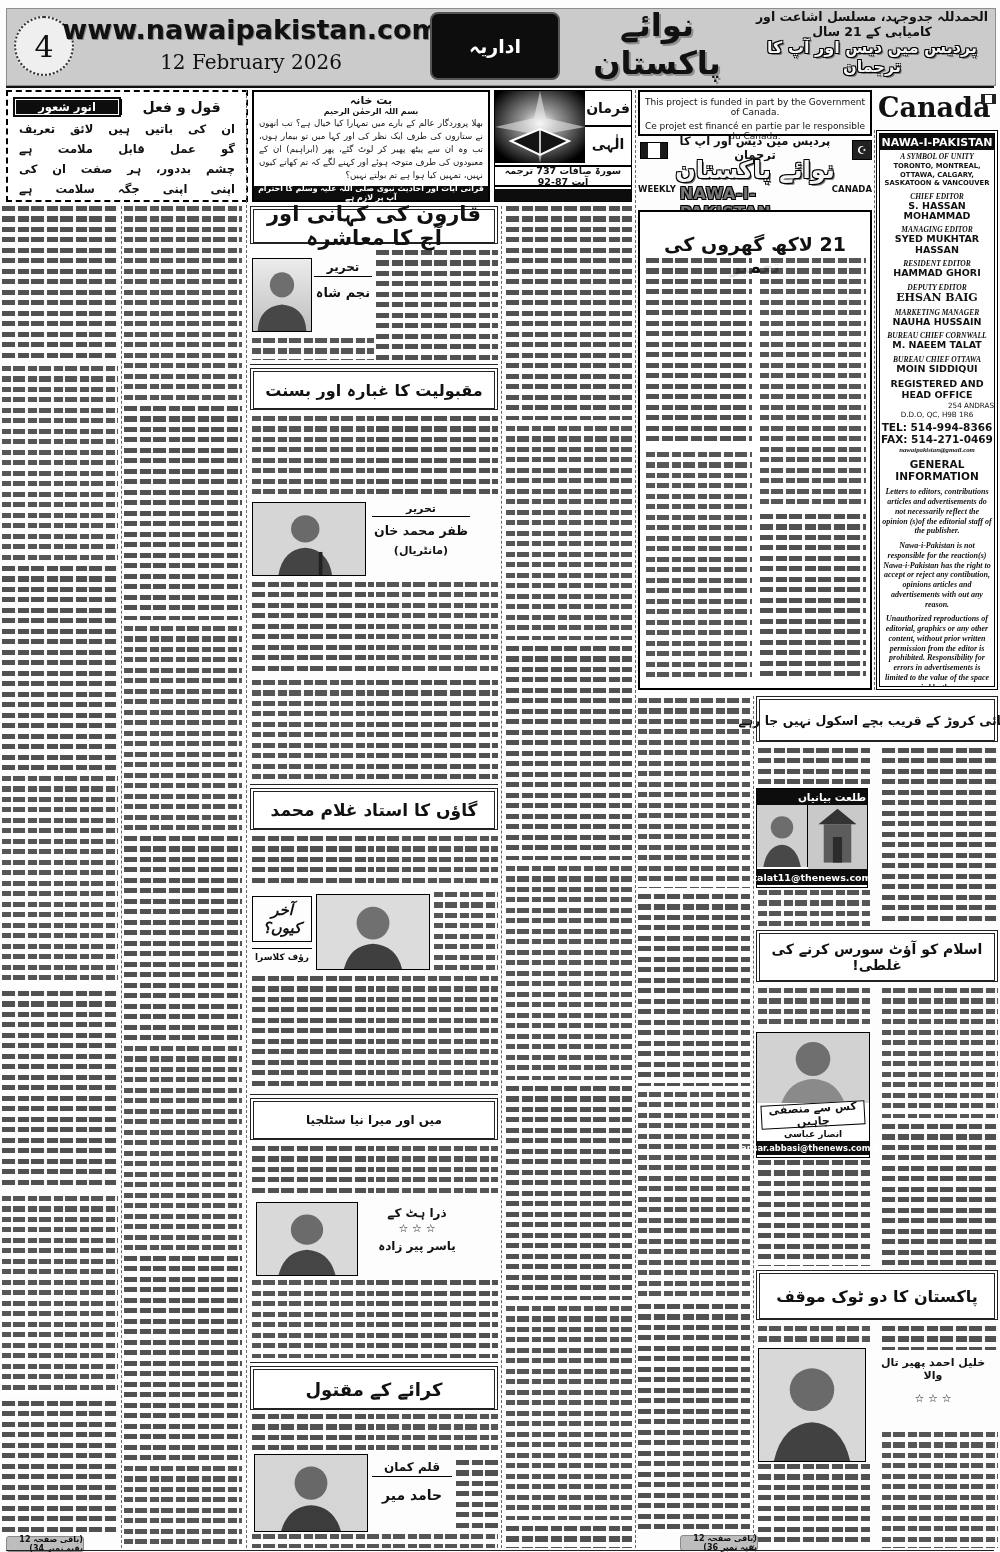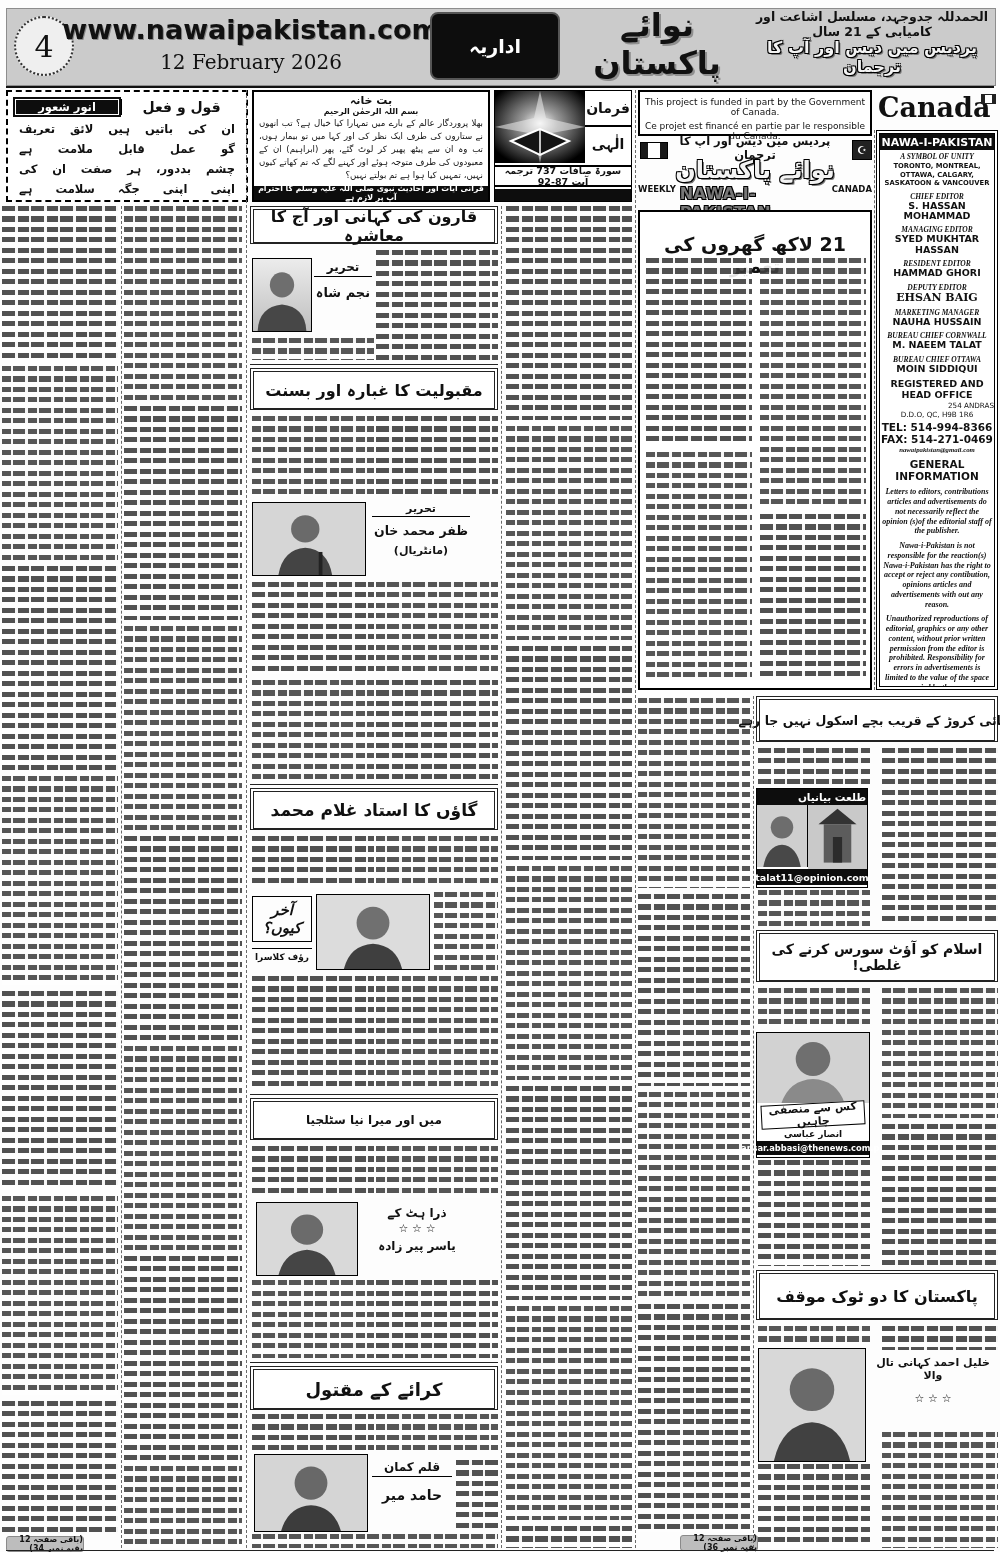--- a/index.html
+++ b/index.html
@@ -225,21 +225,21 @@
 
   <div class="abs nt2" style="left:124px;top:206px;width:118px;height:194px;"></div>
   <div class="abs nt" style="left:124px;top:406px;width:118px;height:214px;"></div>
   <div class="abs nt2" style="left:124px;top:626px;width:118px;height:204px;"></div>
   <div class="abs nt" style="left:124px;top:836px;width:118px;height:204px;"></div>
   <div class="abs nt2" style="left:124px;top:1046px;width:118px;height:204px;"></div>
   <div class="abs nt" style="left:124px;top:1256px;width:118px;height:204px;"></div>
   <div class="abs nt2" style="left:124px;top:1466px;width:118px;height:82px;"></div>
 
   <div class="abs hl" style="left:250px;top:206px;width:248px;height:38px;box-sizing:border-box;">
-    <div class="hl-in" style="font-size:16px;">
+    <div class="hl-in" style="font-size:21px;">
         <span>قارون کی کہانی اور آج کا معاشرہ</span>
       </div>
   </div>
   <div class="abs nt" style="left:376px;top:250px;width:122px;height:110px;"></div>
   <div class="abs" style="left:252px;top:254px;width:122px;height:80px;">
     <div class="abs photo" style="left:0;top:4px;width:58px;height:72px;">
       <svg viewBox="0 0 10 12" preserveAspectRatio="none">
           <circle cx="5" cy="4.3" r="2.1" fill="#6e6e6e"></circle>
           <path d="M0.8 12 Q1 8 5 7.6 Q9 8 9.2 12 Z" fill="#474747"></path>
         </svg>
@@ -386,21 +386,21 @@
       <div style="flex:1;">
         <svg viewBox="0 0 9 10" preserveAspectRatio="none" style="width:100%;height:100%;display:block;">
           <rect width="9" height="10" fill="#c9c9c9"></rect>
             <polygon points="4.5,0.6 1.6,3 7.4,3" fill="#333"></polygon>
           <rect x="2.4" y="3" width="4.2" height="6" fill="#5c5c5c"></rect>
             <rect x="3.8" y="5" width="1.4" height="4" fill="#2c2c2c"></rect>
         </svg>
       </div>
     </div>
     <div class="ctr" style="height:16px;background:#0d0d0d;">
-      <span style="color:#fff;font-size:9.5px;font-weight:bold;">talat11@opinion.com</span>
+      <span style="color:#fff;font-size:9.5px;font-weight:bold;">talat11@thenews.com</span>
     </div>
   </div>
   <div class="abs nt2" style="left:758px;top:890px;width:112px;height:36px;"></div>
   <div class="abs nt" style="left:882px;top:748px;width:116px;height:178px;"></div>
 
   <div class="abs hl" style="left:756px;top:930px;width:242px;height:52px;box-sizing:border-box;">
     <div class="hl-in" style="font-size:14px;">
         <span>اسلام کو آؤٹ سورس کرنے کی غلطی!</span>
       </div>
   </div>
@@ -433,21 +433,21 @@
   <div class="abs nt2" style="left:758px;top:1326px;width:112px;height:18px;"></div>
   <div class="abs nt" style="left:882px;top:1326px;width:116px;height:24px;"></div>
   <div class="abs photo" style="left:758px;top:1348px;width:106px;height:112px;">
     <svg viewBox="0 0 10 11" preserveAspectRatio="none">
         <rect width="10" height="11" fill="#d8d8d8"></rect>
         <circle cx="5" cy="4" r="2.1" fill="#6a6a6a"></circle>
         <path d="M1.4 11 Q2.2 7.4 5 7.2 Q7.8 7.4 8.6 11 Z" fill="#414141"></path>
       </svg>
   </div>
   <div class="abs" style="left:870px;top:1356px;width:126px;height:72px;">
-    <div class="bylabel" style="font-size:11px;">خلیل احمد کہانی تال والا</div>
+    <div class="bylabel" style="font-size:11px;">خلیل احمد پھیر تال والا</div>
     <div class="bylabel" style="font-size:11px;margin-top:10px;">☆ ☆ ☆</div>
   </div>
   <div class="abs nt2" style="left:882px;top:1432px;width:116px;height:116px;"></div>
   <div class="abs nt" style="left:758px;top:1464px;width:112px;height:84px;"></div>
 
   <div class="abs vrule" style="left:121px;top:206px;height:1342px;"></div>
   <div class="abs vrule" style="left:246px;top:90px;height:1458px;"></div>
   <div class="abs vrule" style="left:501px;top:206px;height:1342px;"></div>
   <div class="abs vrule" style="left:635px;top:90px;height:1458px;"></div>
   <div class="abs vrule" style="left:874px;top:130px;height:560px;"></div>

